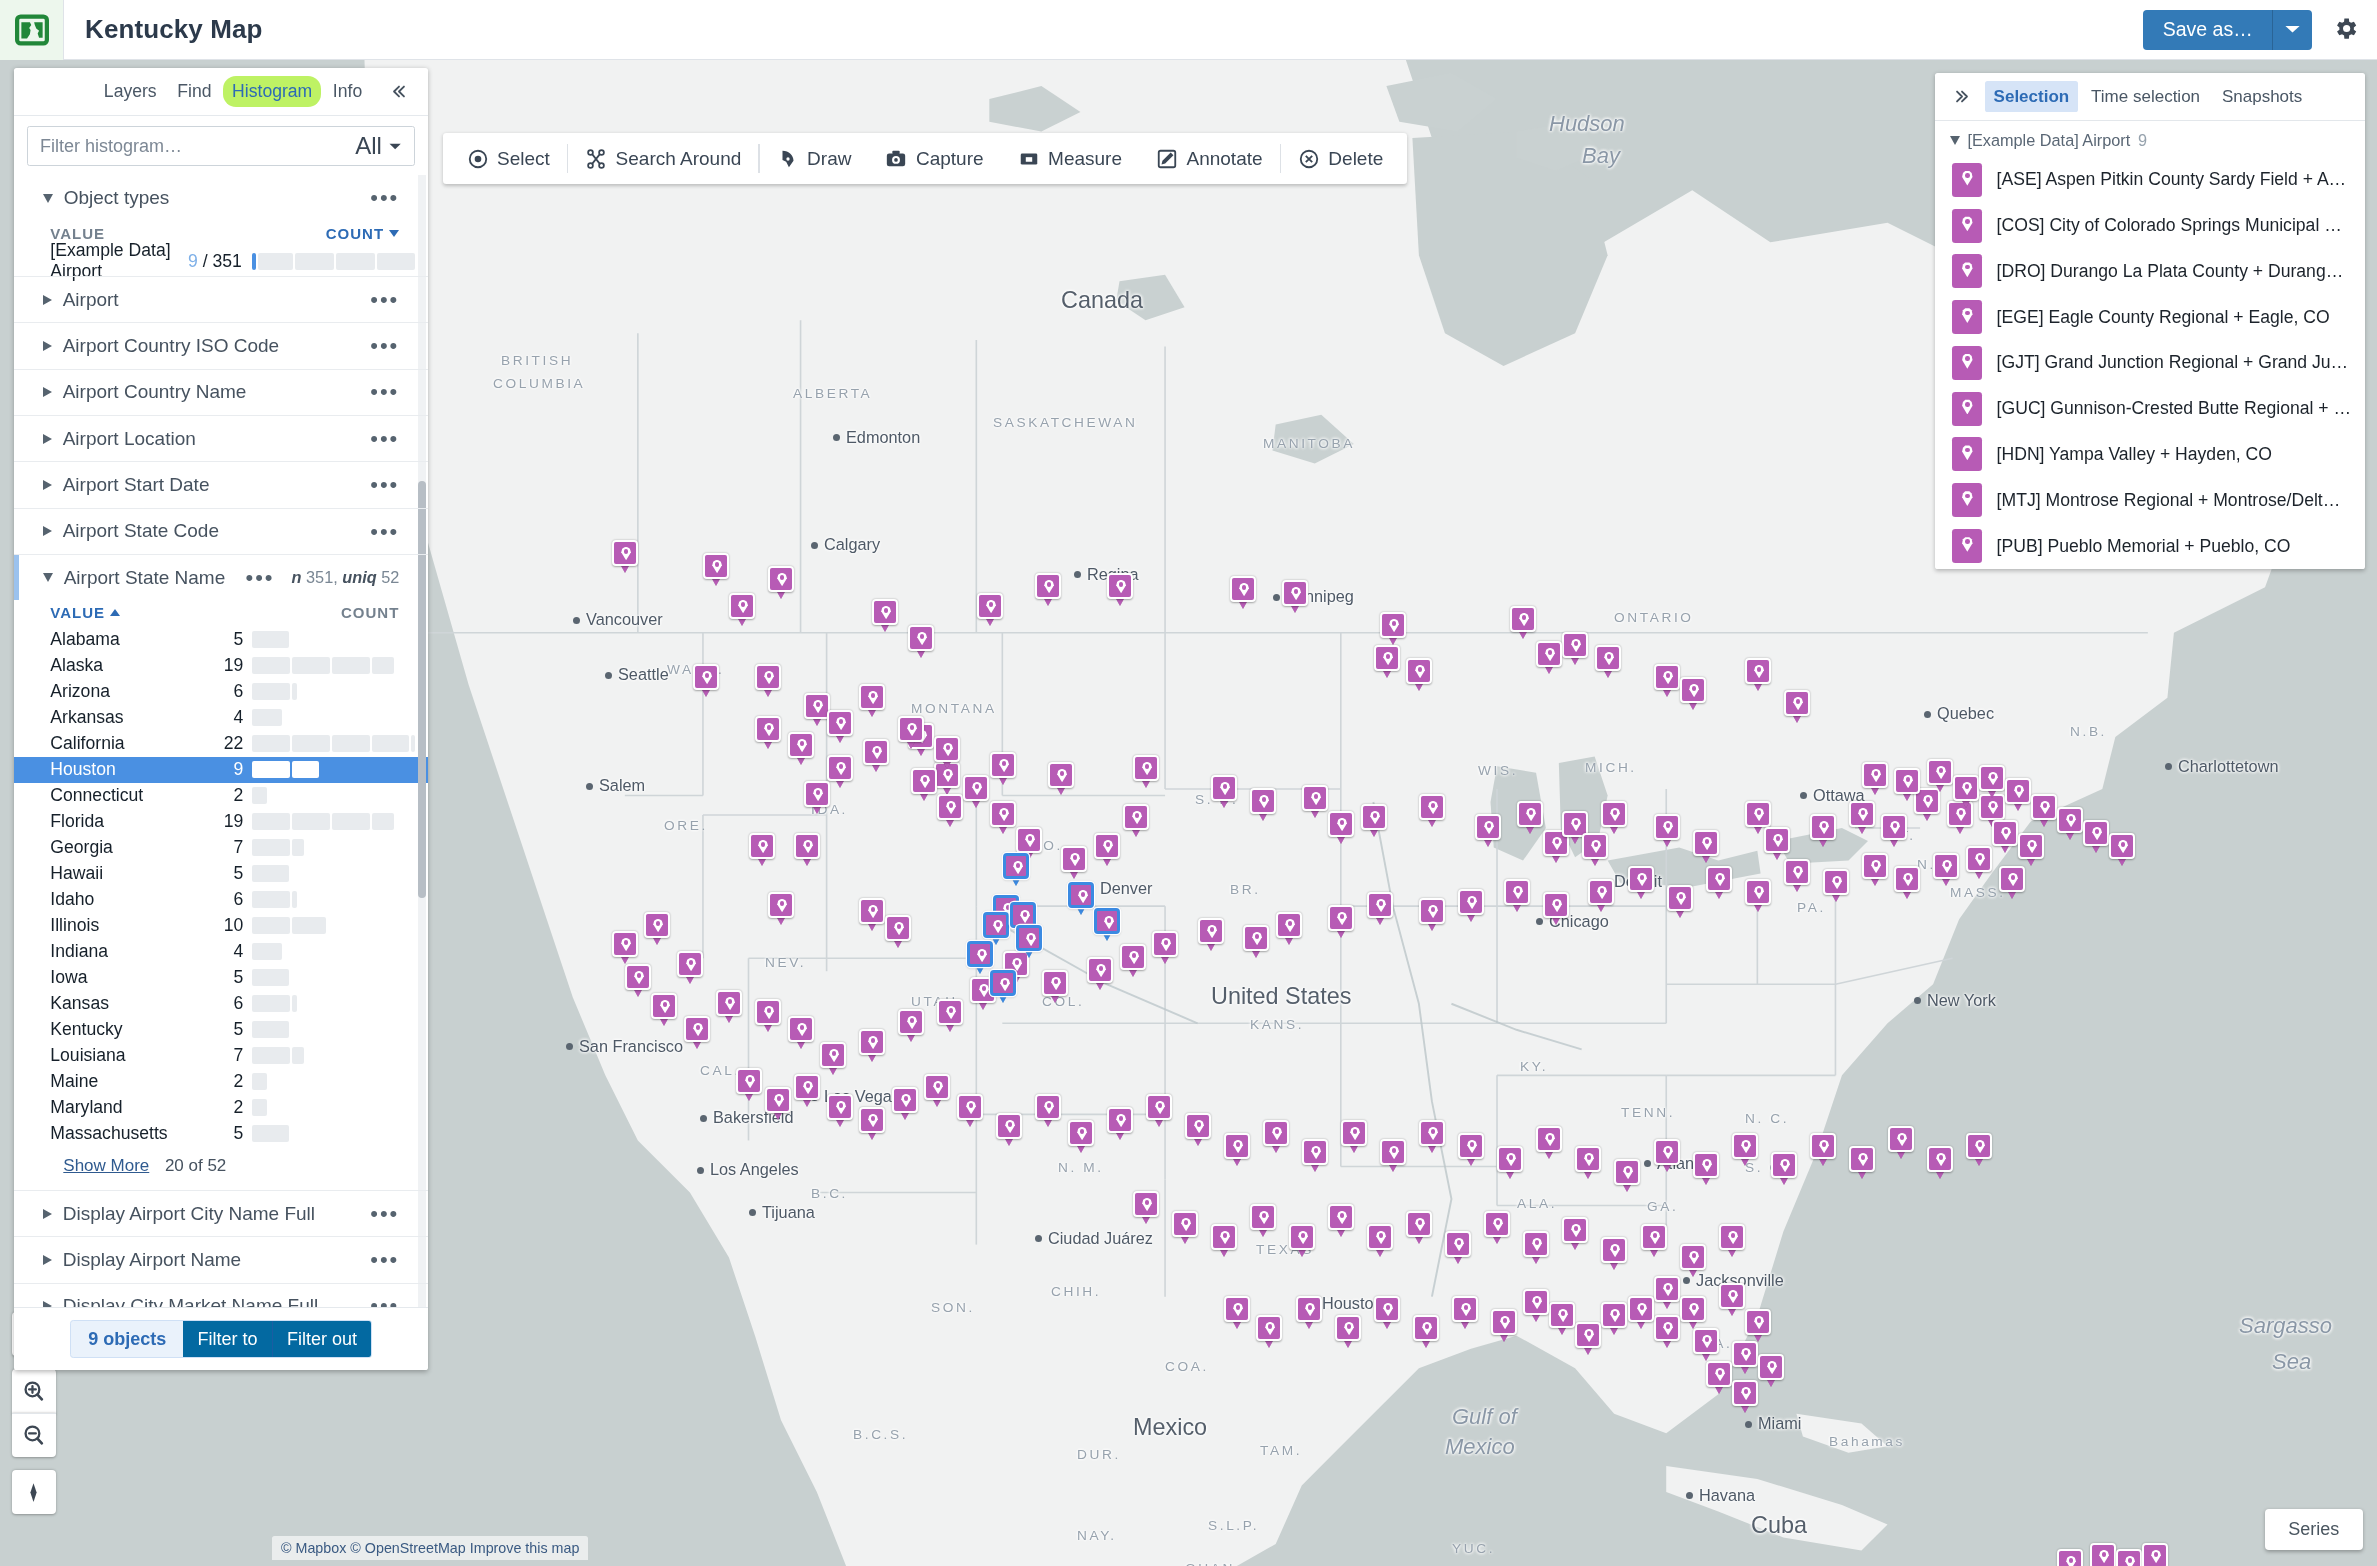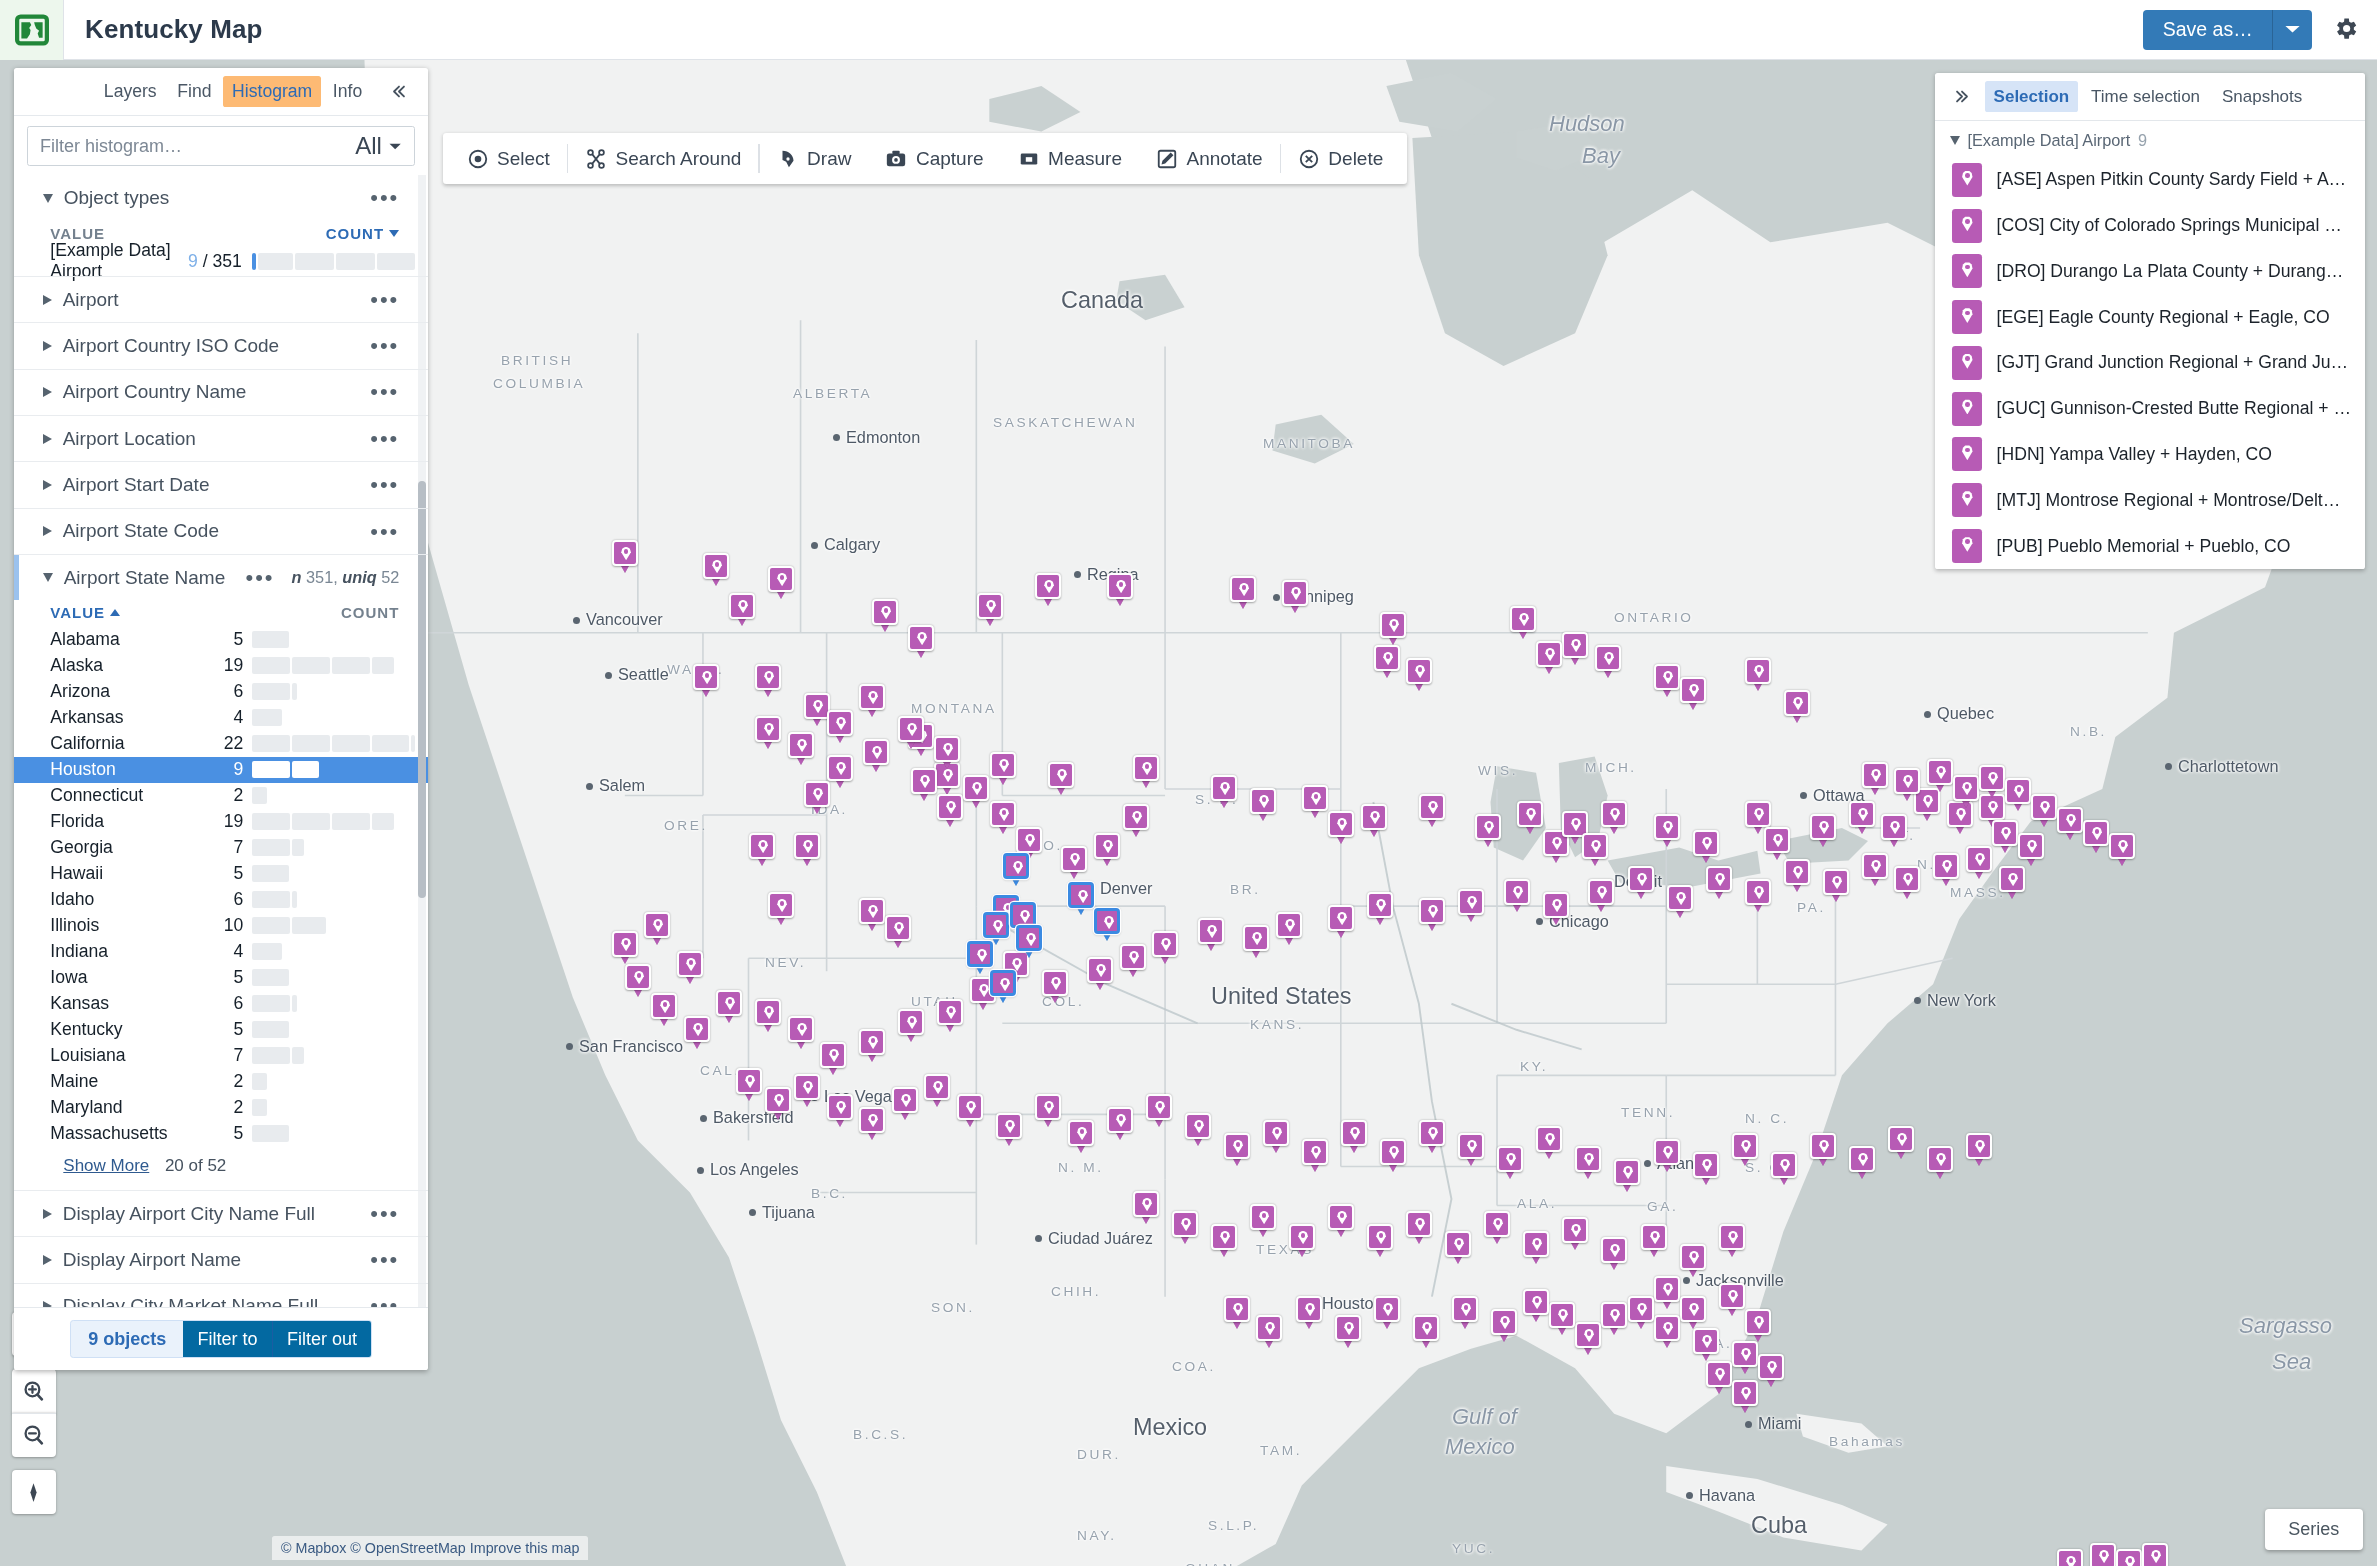--- a/index.html
+++ b/index.html
@@ -154,21 +154,21 @@
     position: absolute; top: 68px; left: 14.3px; width: 414px; height: 1302px;
     background: #fff; border-radius: 2.6px; z-index: 50;
     box-shadow: 0 1.3px 5.2px rgba(0,0,0,0.28);
     display: flex; flex-direction: column;
   }
   #lp-tabs {
     display: flex; align-items: center; justify-content: flex-end;
     height: 48px; border-bottom: 1.3px solid #e5e9ed; padding-right: 11.7px; gap: 2.6px;
   }
   .lp-tab { font-size: 17.6px; color: #4a5765; padding: 5.2px 9px; border-radius: 2.6px; cursor: pointer; }
-  .lp-tab.active { background: #fdba74; color: #2d6bb5; }
+  .lp-tab.active { background: #bef264; color: #2d6bb5; border-radius: 13px; }
   #lp-collapse { margin-left: 7.8px; padding: 0 6.5px; cursor: pointer; display:flex; align-items:center; }
 
   #lp-filterwrap { padding: 10.4px 13px 9px 13px; }
   #lp-filter {
     width: 100%; height: 40px; border: 1.3px solid #cdd4da; border-radius: 2.6px;
     display: flex; align-items: center; padding: 0 11.7px;
   }
   #lp-filter-input {
     flex: 1; border: none; outline: none; font-size: 18px; color: #3a4654;
     font-family: "Liberation Sans", sans-serif; background: transparent;
@@ -428,21 +428,21 @@
       <div class="maplabel lbl-state" style="left: 1517px; top: 1136px;">ALA.</div>
       <div class="maplabel lbl-state" style="left: 1647px; top: 1139px;">GA.</div>
       <div class="maplabel lbl-state" style="left: 1693px; top: 1276px;">FLA.</div>
       <div class="maplabel lbl-state" style="left: 1888px; top: 768px;">VT.</div>
       <div class="maplabel lbl-state" style="left: 1917px; top: 797px;">N.H.</div>
       <div class="maplabel lbl-state" style="left: 1950px; top: 825px;">MASS.</div>
       <div class="maplabel lbl-state" style="left: 1797px; top: 840px;">PA.</div>
       <div class="maplabel lbl-state" style="left: 2070px; top: 664px;">N.B.</div>
       <div class="maplabel lbl-state" style="left: 931px; top: 1240px;">SON.</div>
       <div class="maplabel lbl-state" style="left: 1051px; top: 1224px;">CHIH.</div>
-      <div class="maplabel lbl-state" style="left: 1165px; top: 1299px; margin-left: 7px;">COA.</div>
+      <div class="maplabel lbl-state" style="left: 1165px; top: 1299px;">COA.</div>
       <div class="maplabel lbl-state" style="left: 1077px; top: 1387px;">DUR.</div>
       <div class="maplabel lbl-state" style="left: 1260px; top: 1383px;">TAM.</div>
       <div class="maplabel lbl-state" style="left: 853px; top: 1367px;">B.C.S.</div>
       <div class="maplabel lbl-state" style="left: 1077px; top: 1468px;">NAY.</div>
       <div class="maplabel lbl-state" style="left: 1208px; top: 1458px;">S.L.P.</div>
       <div class="maplabel lbl-state" style="left: 1185px; top: 1501px;">GUAN.</div>
       <div class="maplabel lbl-state" style="left: 1452px; top: 1481px;">YUC.</div>
       <div class="maplabel lbl-state" style="left: 811px; top: 1126px;">B.C.</div>
       <div class="maplabel lbl-state" style="left: 700px; top: 1003px;">CAL.</div>
       <div class="maplabel lbl-state" style="left: 1829px; top: 1374px;">Bahamas</div>

